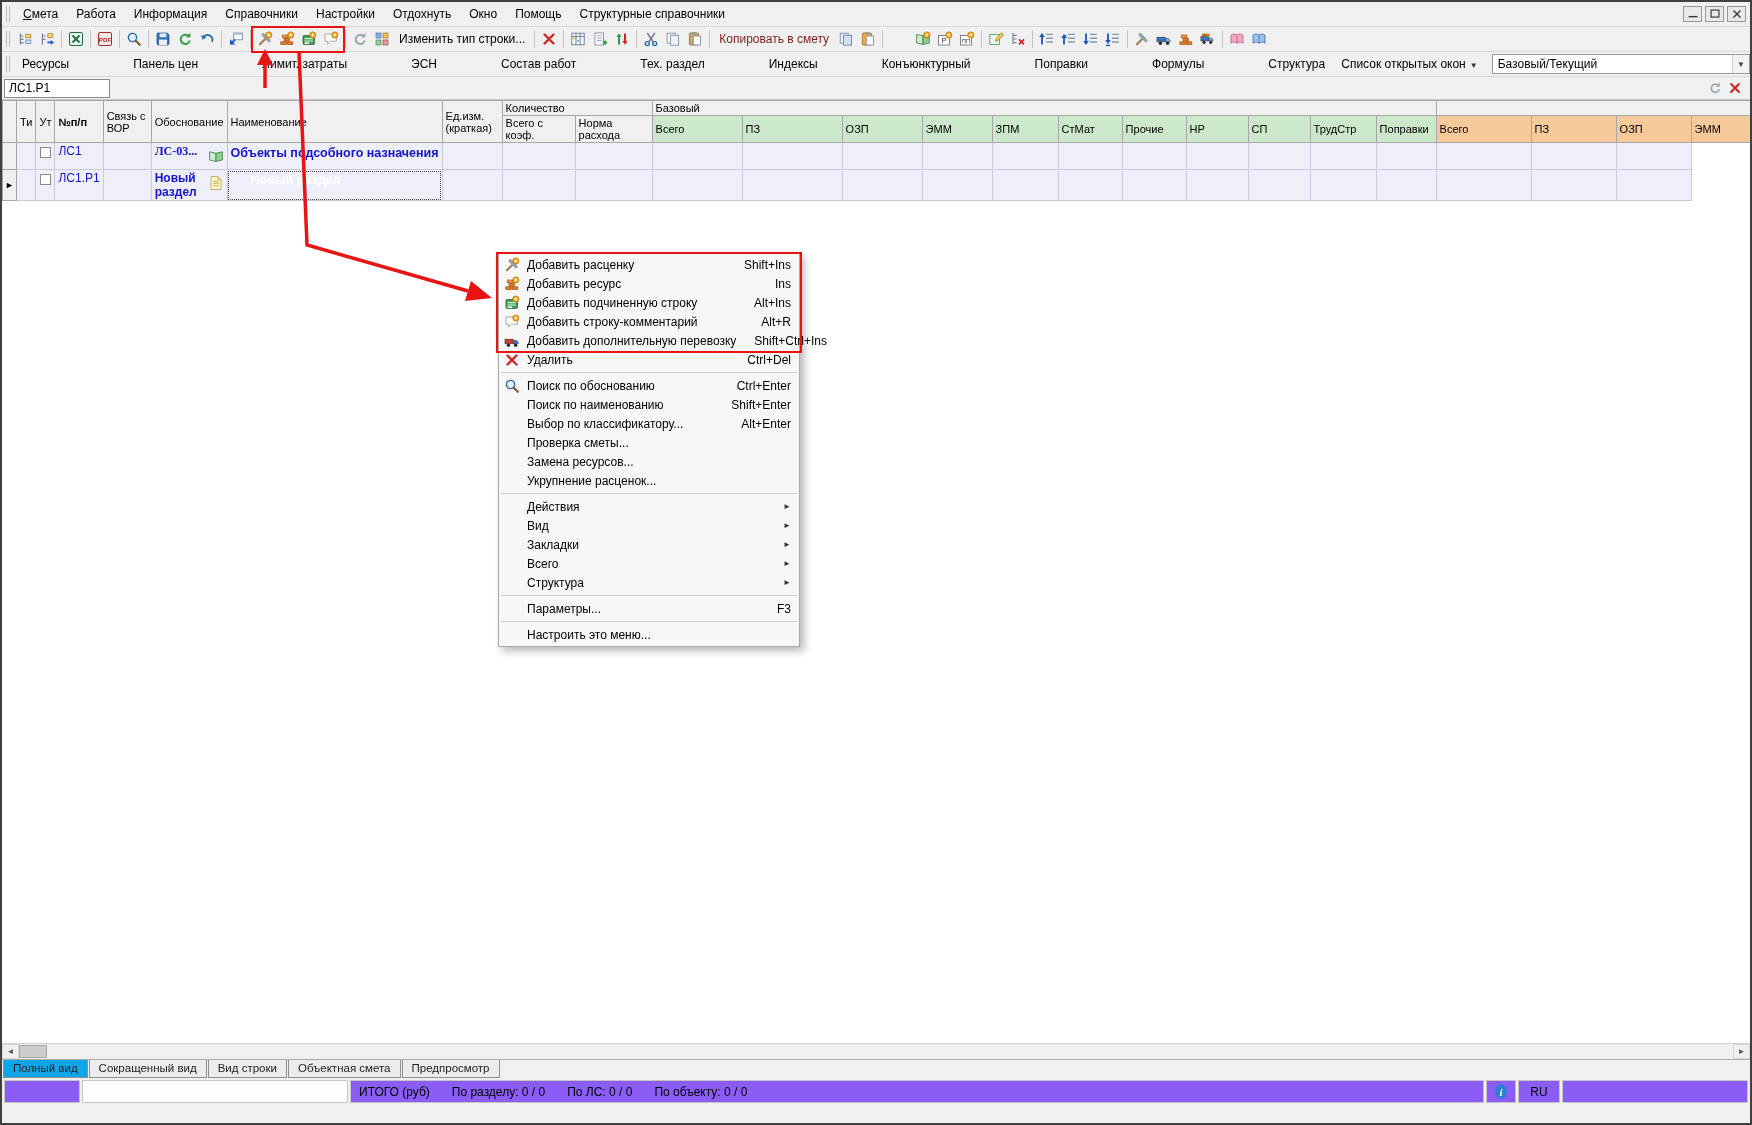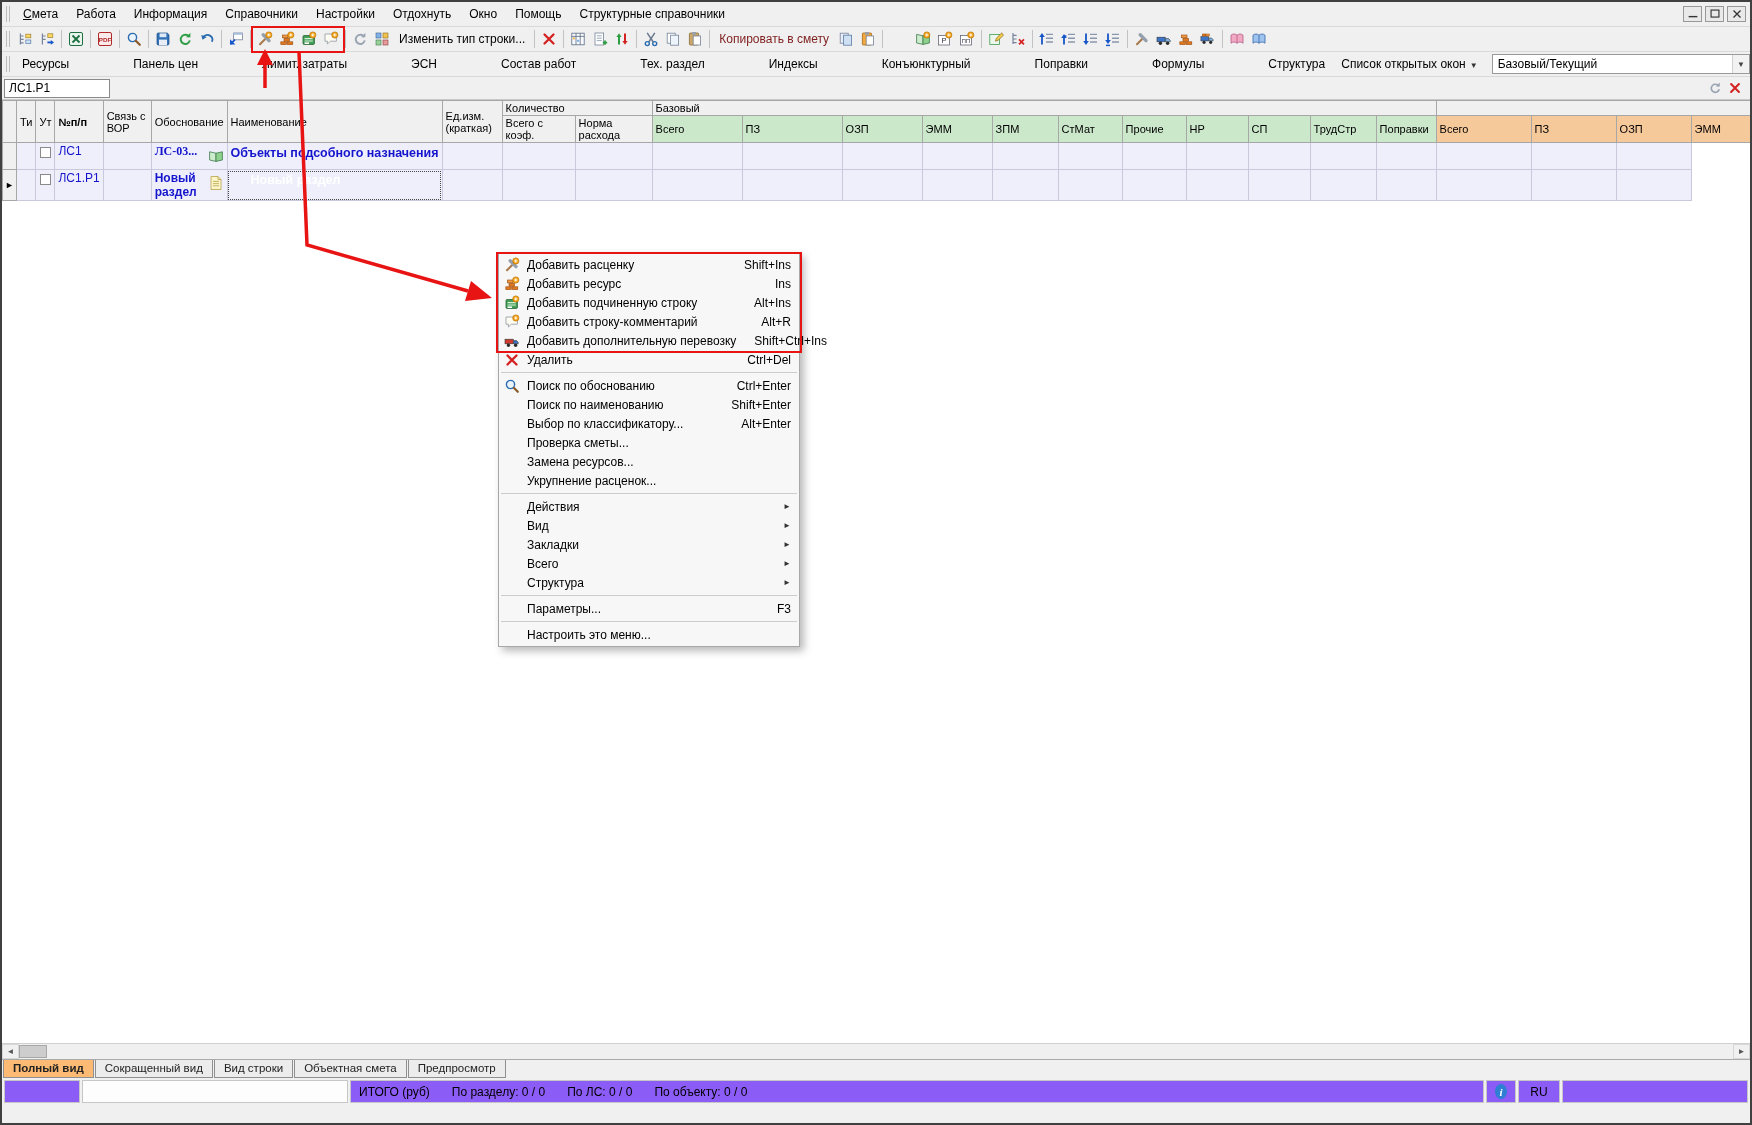--- a/index.html
+++ b/index.html
@@ -53,21 +53,21 @@
   td.sel{background:var(--sel,#0e64c8);outline:1px dotted #444;outline-offset:-2px;}
   td.sel div{color:#fff;font-weight:bold;font-size:12.5px;padding:2px 0 0 20px;}
   .sb-arrow{height:17px;display:flex;align-items:center;justify-content:center;font-size:8px;color:#555;background:#f0f0f0;border:1px solid #d7d7d7;}
   
   .hscroll{height:16px;background:#f0f0f0;border-top:1px solid #d0d0d0;display:flex;align-items:stretch;}
   .hscroll .sb-arrow{width:17px;height:100%;}
   .hscroll .thumb{width:28px;background:#cdcdcd;border:1px solid #a8a8a8;margin:1px 0;}
   .hscroll .track{flex:1;}
   .tabs{height:19px;display:flex;align-items:stretch;background:#f0f0f0;border-top:1px solid #aaa;padding-left:1px;}
   .tab{border:1px solid #8f8f8f;border-top:none;padding:2px 9px 0 9px;font-size:11.5px;background:#ececec;white-space:nowrap;margin-right:1px;color:#222;}
-  .tab.active{background:#fdba74;font-weight:bold;}
+  .tab.active{background:#0ea5e9;}
   .statusbar{height:27px;display:flex;align-items:stretch;gap:2px;padding:2px;background:#f0f0f0;}
   .sb-seg{border:1px solid #c6c6c6;background:#8b5cf6;display:flex;align-items:center;padding:0 8px;font-size:12px;white-space:nowrap;}
   .sb-totals{flex:1;gap:22px;}
   .info-dot{width:15px;height:15px;border-radius:50%;background:#2e7fd3;color:#fff;font:bold italic 11px "Liberation Serif",serif;
             display:flex;align-items:center;justify-content:center;}
   .bottomfill{height:21px;background:#f0f0f0;}
   
   .ctxmenu{position:absolute;left:496px;top:250px;width:302px;background:#f7f7f7;border:1px solid #a8a8a8;
            box-shadow:4px 4px 8px rgba(0,0,0,.28);padding:2px 0;z-index:5;}
   .mi{height:19px;display:flex;align-items:center;padding:0 8px 0 4px;cursor:default;}

